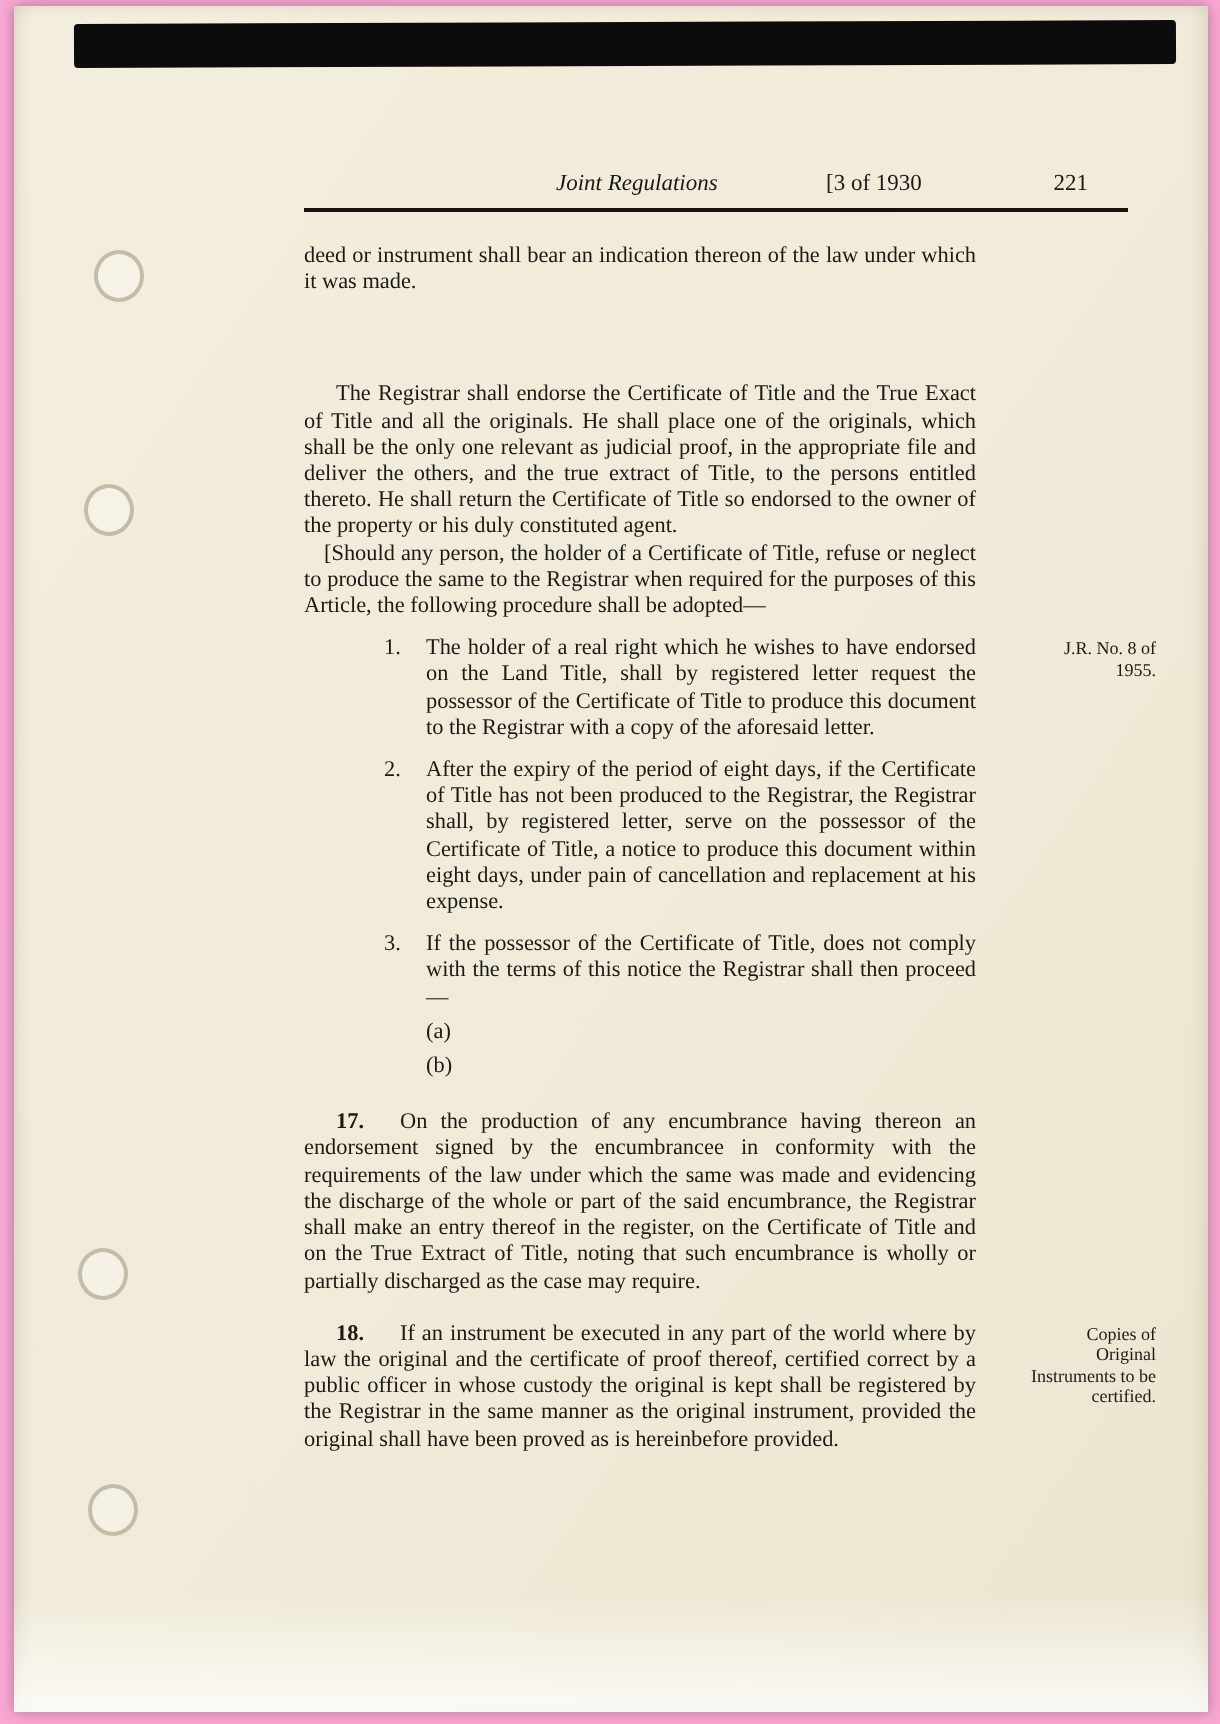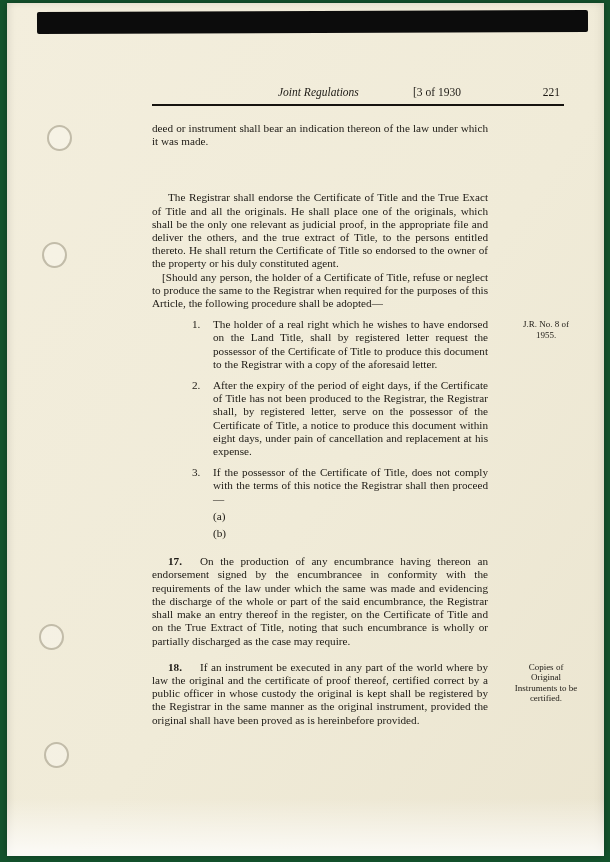--- a/index.html
+++ b/index.html
@@ -4,21 +4,21 @@
 <style>
   * { margin:0; padding:0; box-sizing:border-box; }
   html,body { width:610px; height:862px; }
   body {
     font-family:"Liberation Serif", serif;
     background:#ffffff;
     overflow:hidden;
   }
   .canvas {
     position:relative; width:610px; height:862px;
-    background:#14532d; overflow:hidden;
+    background:#f9a8d4; overflow:hidden;
   }
   .page {
     position:absolute; left:7px; top:3px; width:597px; height:853px;
     background:linear-gradient(125deg, var(--paper,#f3eedd) 0%, #f0ebd8 55%, #ebe5d0 100%);
     box-shadow:0 0 7px rgba(0,0,0,0.30),
       inset 4px 0 10px -4px rgba(0,0,0,0.15),
       inset -5px 0 12px -5px rgba(0,0,0,0.12);
   }
   .page::after {
     content:""; position:absolute; left:0; right:0; bottom:0; height:58px;
@@ -36,31 +36,31 @@
   }
   .hole.h1 { left:40px; top:122px; }
   .hole.h2 { left:35px; top:239px; }
   .hole.h3 { left:32px; top:621px; }
   .hole.h4 { left:37px; top:739px; }
 
   .header { position:absolute; left:145px; top:83px; width:412px; height:15px;
     font-size:11.5px; color:var(--ink,#1c1914); }
   .header .title { position:absolute; left:126px; font-style:italic; }
   .header .ref   { position:absolute; left:261px; }
-  .header .pgnum { position:absolute; right:4px; }
+  .header .pgnum { position:absolute; right:20px; }
   .rule { position:absolute; left:145px; top:101px; width:412px; height:2px;
     background:var(--rule,#16130f); }
 
   .content {
     position:absolute; left:145px; top:119px; width:412px;
     font-size:11.2px; line-height:13.2px; color:var(--ink,#1c1914);
   }
   .row { display:grid; grid-template-columns:336px 64px; column-gap:26px; }
   .main { text-align:justify; }
-  .side { font-size:9px; line-height:10.6px; padding-top:1px; text-align:center; }
+  .side { font-size:9px; line-height:10.6px; padding-top:1px; text-align:right; }
 
   p.noind { text-indent:0; }
   p.ind   { text-indent:16px;margin-top:43px; }
   p.ind2  { text-indent:10px; }
 
   .row.item { margin-top:8px; }
   .row.subitem { margin-top:4px; }
   .row.sec17 { margin-top:15px; }
   .row.sec18 { margin-top:13px; }
 

